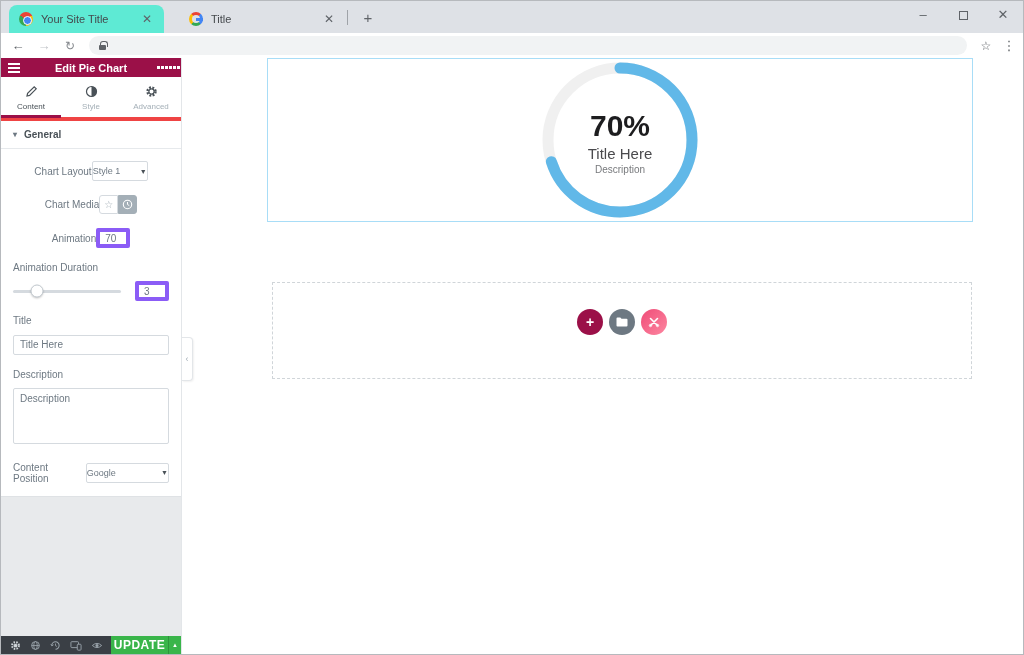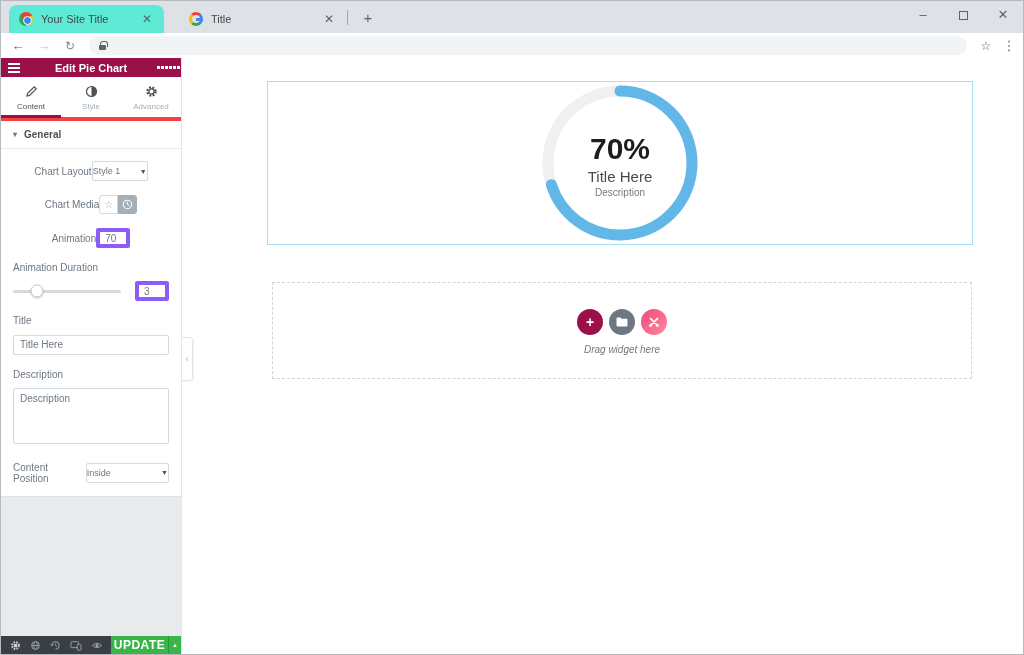--- a/index.html
+++ b/index.html
@@ -77,21 +77,21 @@
   .p-fill { flex:1; background:#e8eaec; }
   .p-foot { height:18px; background:#3a3f45; display:flex; align-items:center; }
   .f-icons { flex:1; display:flex; justify-content:space-around; align-items:center; padding:0 4px; }
   .f-icons svg { display:block; }
   .update-btn { width:57px; height:18px; background:#39b54a; color:#fff; font-size:12px; font-weight:bold; letter-spacing:.5px; display:flex; align-items:center; justify-content:center; }
   .update-caret { width:13px; height:18px; background:#39b54a; border-left:1px solid rgba(0,0,0,.18); color:#fff; font-size:6px; display:flex; align-items:center; justify-content:center; }
   .collapse-tab { position:absolute; left:181px; top:279px; width:11px; height:44px; background:#fff; border:1px solid #e3e6e9; border-left:none; border-radius:0 4px 4px 0; display:flex; align-items:center; justify-content:center; font-size:9px; color:#a4afb7; box-shadow:1px 1px 2px rgba(0,0,0,.06); z-index:3; }
 
   
   .canvas { flex:1; background:#fff; position:relative; }
-  .chart-section { position:absolute; top:0; left:85px; width:706px; height:164px; border:1px solid #a8ddf7;margin-top:23px; }
+  .chart-section { position:absolute; top:0; left:85px; width:706px; height:164px; border:1px solid #a8ddf7; }
   .donut-wrap { position:relative; width:158px; margin:2px auto 0; }
   .donut-center { position:absolute; inset:0; display:flex; flex-direction:column; align-items:center; justify-content:center; text-align:center; }
   .pct { font-size:30px; font-weight:bold; color:#1d1d1f; line-height:1.1; }
   .wtitle { font-size:15px; color:#4a4a4d; margin-top:3px; }
   .wdesc { font-size:10px; color:#77797c; margin-top:2px; }
   .drop-area { position:absolute; top:224px; left:90px; width:700px; height:97px; border:1px dashed #d0d5d9; text-align:center; }
   .drop-btns { display:flex; justify-content:center; gap:6px; margin-top:26px; }
   .dbtn { width:26px; height:26px; border-radius:50%; display:flex; align-items:center; justify-content:center; color:#fff; }
   .dbtn.add { background:#9b1048; font-size:14px; font-weight:bold; }
   .dbtn.folder { background:#6d7882; }
@@ -219,21 +219,21 @@
 
         <span class="lbl-block">Title</span>
         <input class="tinput" value="Title Here" style="">
 
         <span class="lbl-block">Description</span>
         <textarea class="tarea" style="">Description</textarea>
 
         <div class="crow last">
           <span class="clabel">Content Position</span>
           <div class="csel sel-pos">
-            <span>Inside</span>
+            <span>Google</span>
             <span class="dn">▼</span>
           </div>
         </div>
       </div>
 
       <div class="p-fill"></div>
 
       <div class="p-foot">
         <div class="f-icons">
           <svg width="11" height="11" viewBox="0 0 13 13">
@@ -295,18 +295,17 @@
               </svg>
           </div>
           <div class="dbtn cut">
             <svg width="12" height="12" viewBox="0 0 12 12">
                 <path d="M2.5 2.5 L9.5 9.5 M9.5 2.5 L2.5 9.5" stroke="#fff" stroke-width="1.6" stroke-linecap="round"></path>
                 <circle cx="2.5" cy="9.5" r="1.2" fill="none" stroke="#fff" stroke-width="0.9"></circle>
                 <circle cx="9.5" cy="9.5" r="1.2" fill="none" stroke="#fff" stroke-width="0.9"></circle>
               </svg>
           </div>
         </div>
-        <div class="drop-hint">Drag widget here</div>
       </div>
 
     </div>
   </div>
 </div>
 
 </body></html>

